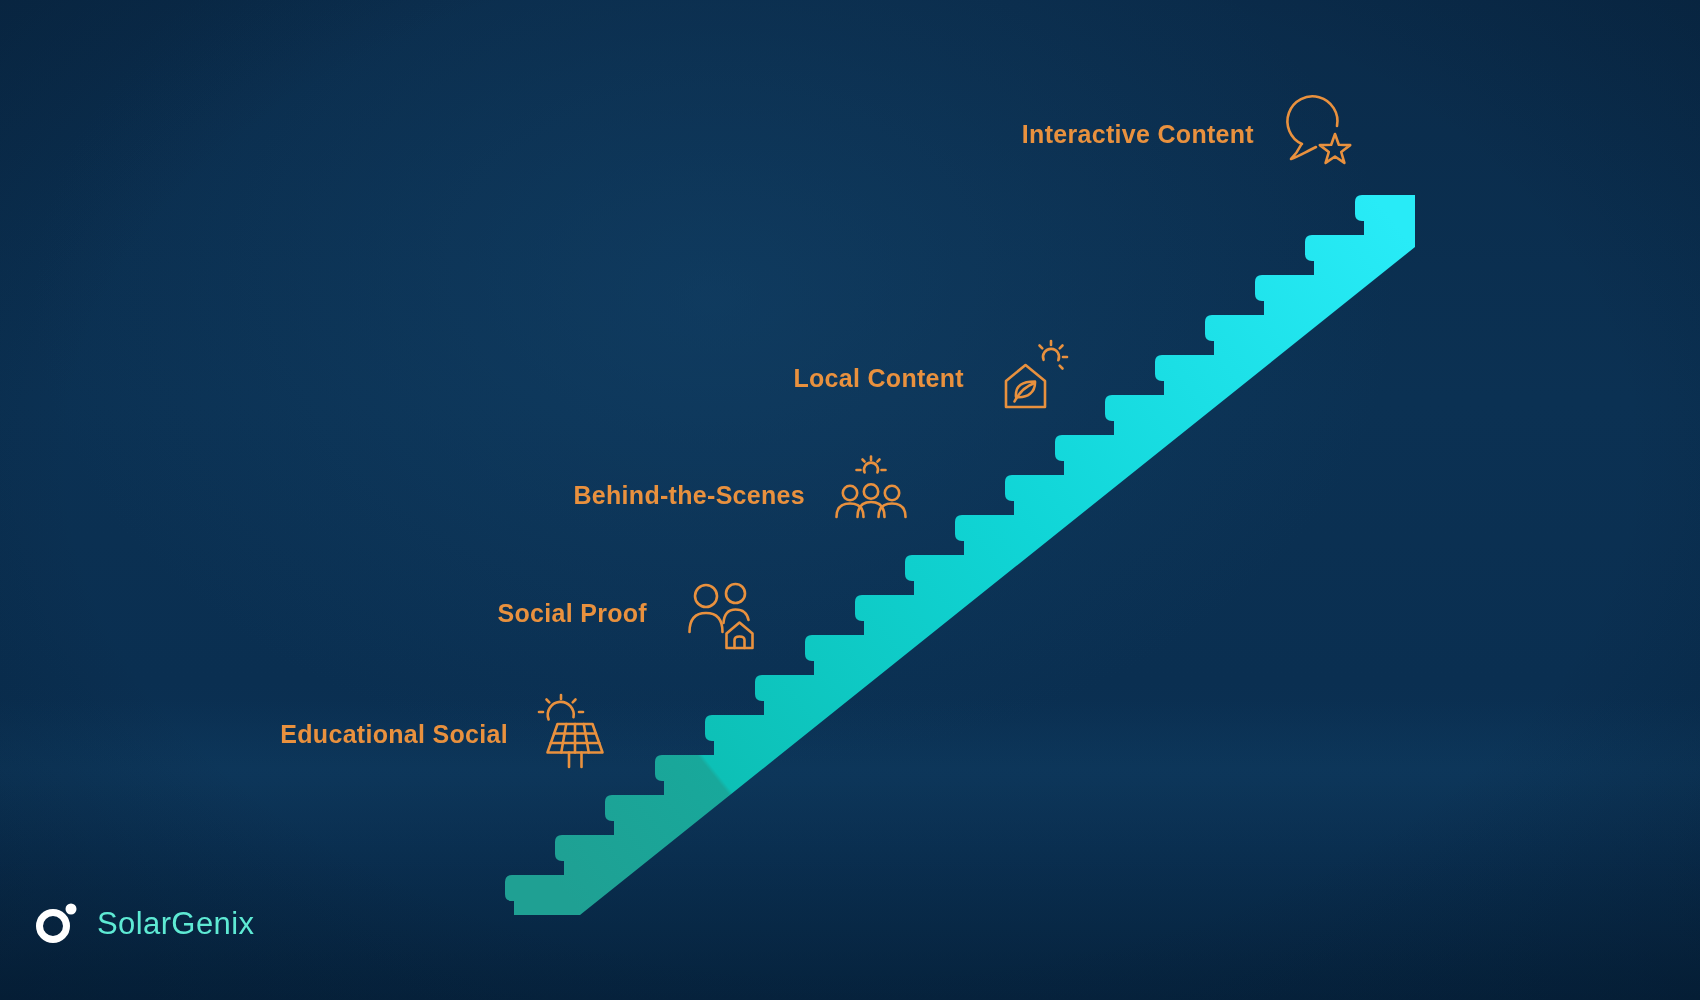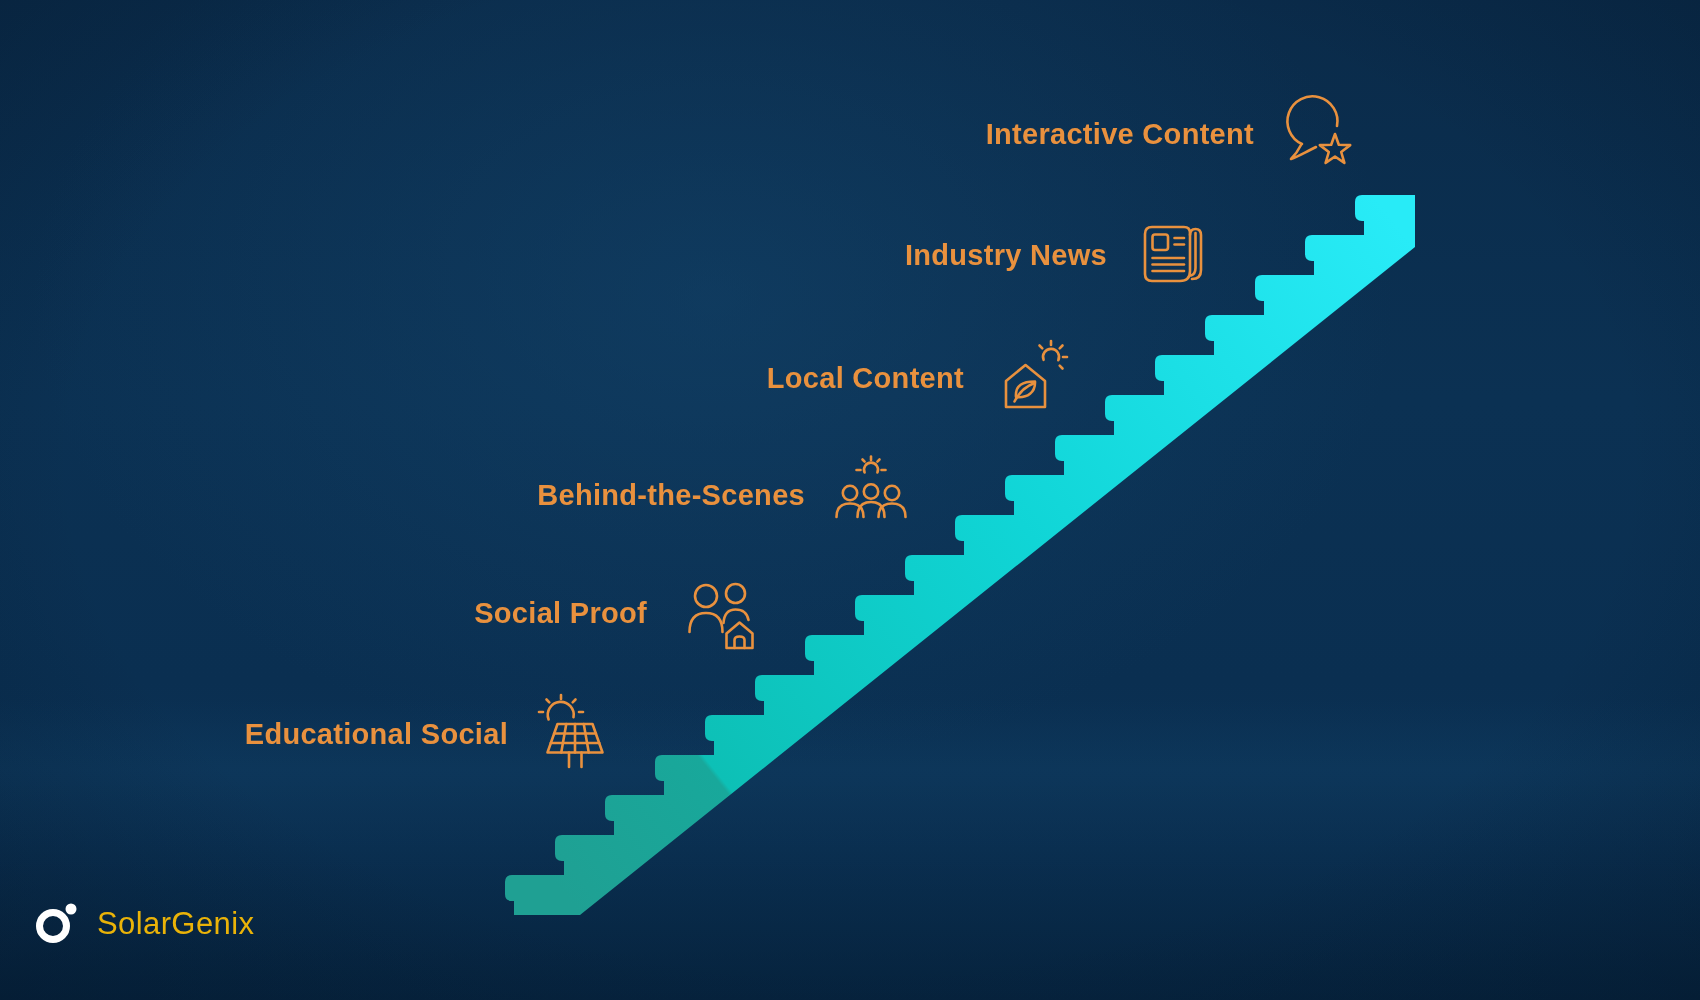--- a/index.html
+++ b/index.html
@@ -17,40 +17,40 @@
       radial-gradient(ellipse 1050px 720px at 42% 30%, rgba(21,72,112,0.45), rgba(21,72,112,0) 65%),
       linear-gradient(180deg, #0A2B4A 0%, #0B3153 40%, #0A2F51 68%, #0B3154 78%, #082B4B 100%);
   }
   .stairs-svg{position:absolute;left:0;top:0;}
   .row{
     position:absolute;height:90px;
     display:flex;align-items:center;gap:24px;
   }
   .row .txt{
     color:var(--accent,#E9913E);
-    font-size:29px;font-weight:700;letter-spacing:.3px;
+    font-size:25px;font-weight:700;letter-spacing:.3px;
     line-height:1;white-space:nowrap;
   }
   .icn{width:84px;height:84px;flex:0 0 auto;color:var(--accent,#E9913E);display:block;}
   .icn path,.icn circle,.icn rect,.icn polygon{
     fill:none;stroke:currentColor;stroke-width:2.6;
     stroke-linecap:round;stroke-linejoin:round;
   }
   .row1{top:89px;right:338px;}
   .row2{top:210px;right:485px;}
   .row3{top:333px;right:628px;}
   .row4{top:450px;right:787px;}
   .row5{top:568px;right:934px;gap:35px;}
   .row6{top:689px;right:1084px;}
   .logo{
     position:absolute;left:36px;top:899px;
     display:flex;align-items:center;gap:13px;
   }
   .logo .brand{
-    color:#eab308;font-size:31px;font-weight:400;letter-spacing:.4px;line-height:1;
+    color:#5eead4;font-size:31px;font-weight:400;letter-spacing:.4px;line-height:1;
   }
 </style>
 </head>
 <body>
 
 <div id="canvas">
 
   <div class="bg"></div>
 
   <svg class="stairs-svg" width="1700" height="1000" viewBox="0 0 1700 1000">
@@ -68,34 +68,20 @@
 
   <div class="row row1">
     <span class="txt">Interactive Content</span>
     <svg class="icn" viewBox="0 0 84 84">
       <path d="M24 52 A25 25 0 1 1 59 34"></path>
       <path d="M23 53 C20 59 17 63 13 67 C19 65 26 61 32 58 L38 55"></path>
       <polygon points="57,42 60.8,52.7 72.2,53.1 63.2,60 66.4,70.9 57,64.5 47.6,70.9 50.8,60 41.8,53.1 53.2,52.7"></polygon>
     </svg>
   </div>
 
-  <div class="row row2">
-    <span class="txt">Industry News</span>
-    <svg class="icn" viewBox="0 0 84 84">
-      <path d="M59 58 V20 Q59 14 53 14 H21 Q14 14 14 21 V61 Q14 68 21 68 H49 Q59 68 59 58"></path>
-      <path d="M59 22 Q59 16 64.5 16 Q70 16 70 22 V57 Q70 66 61 66"></path>
-      <path d="M64.5 20 V55 Q64.5 61 60 62.5"></path>
-      <rect x="21.5" y="21.5" width="15.5" height="15.5" rx="2.5"></rect>
-      <path d="M43.5 25 H53"></path>
-      <path d="M43.5 31.5 H53"></path>
-      <path d="M21.5 45 H53"></path>
-      <path d="M21.5 51.5 H53"></path>
-      <path d="M21.5 58 H53"></path>
-    </svg>
-  </div>
 
   <div class="row row3">
     <span class="txt">Local Content</span>
     <svg class="icn" viewBox="0 0 84 84">
       <path d="M55.6 23.8 A8 8 0 1 1 70.3 24.2"></path>
       <path d="M63 5 V9"></path>
       <path d="M74.5 9.5 L71.7 12.3"></path>
       <path d="M79 21 H75"></path>
       <path d="M51.5 9.5 L54.3 12.3"></path>
       <path d="M74.5 32.5 L71.7 29.7"></path>

